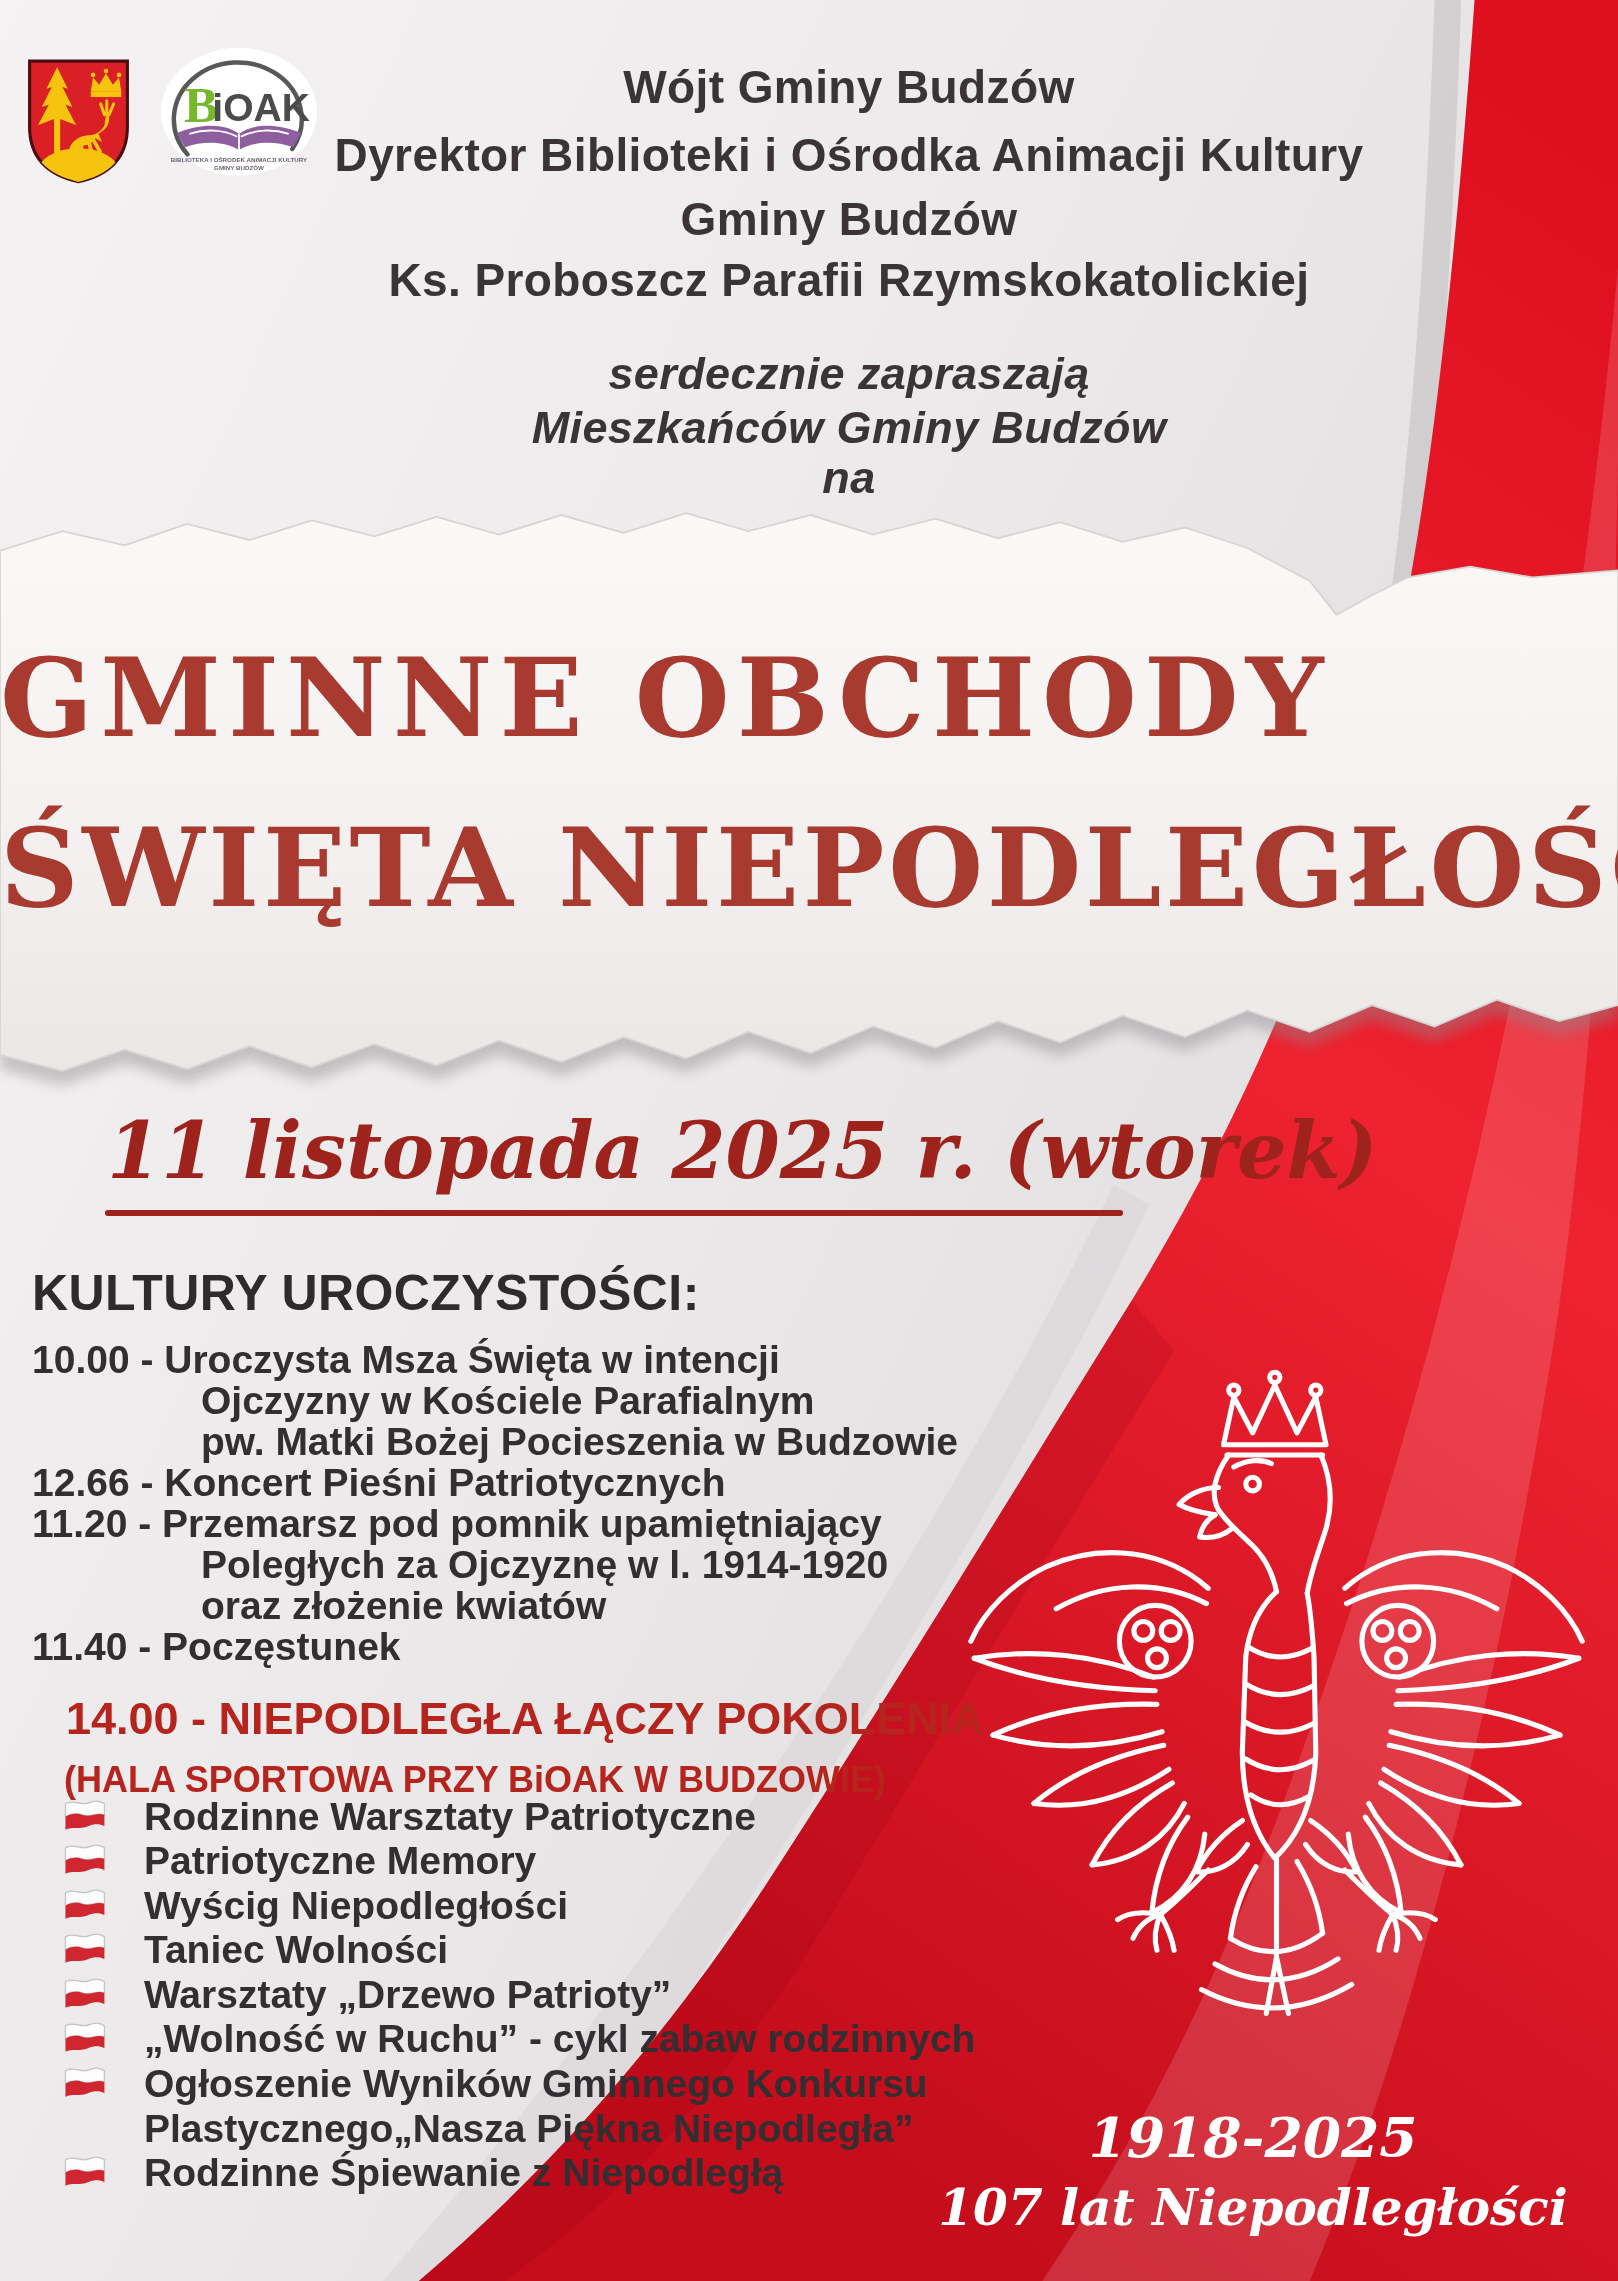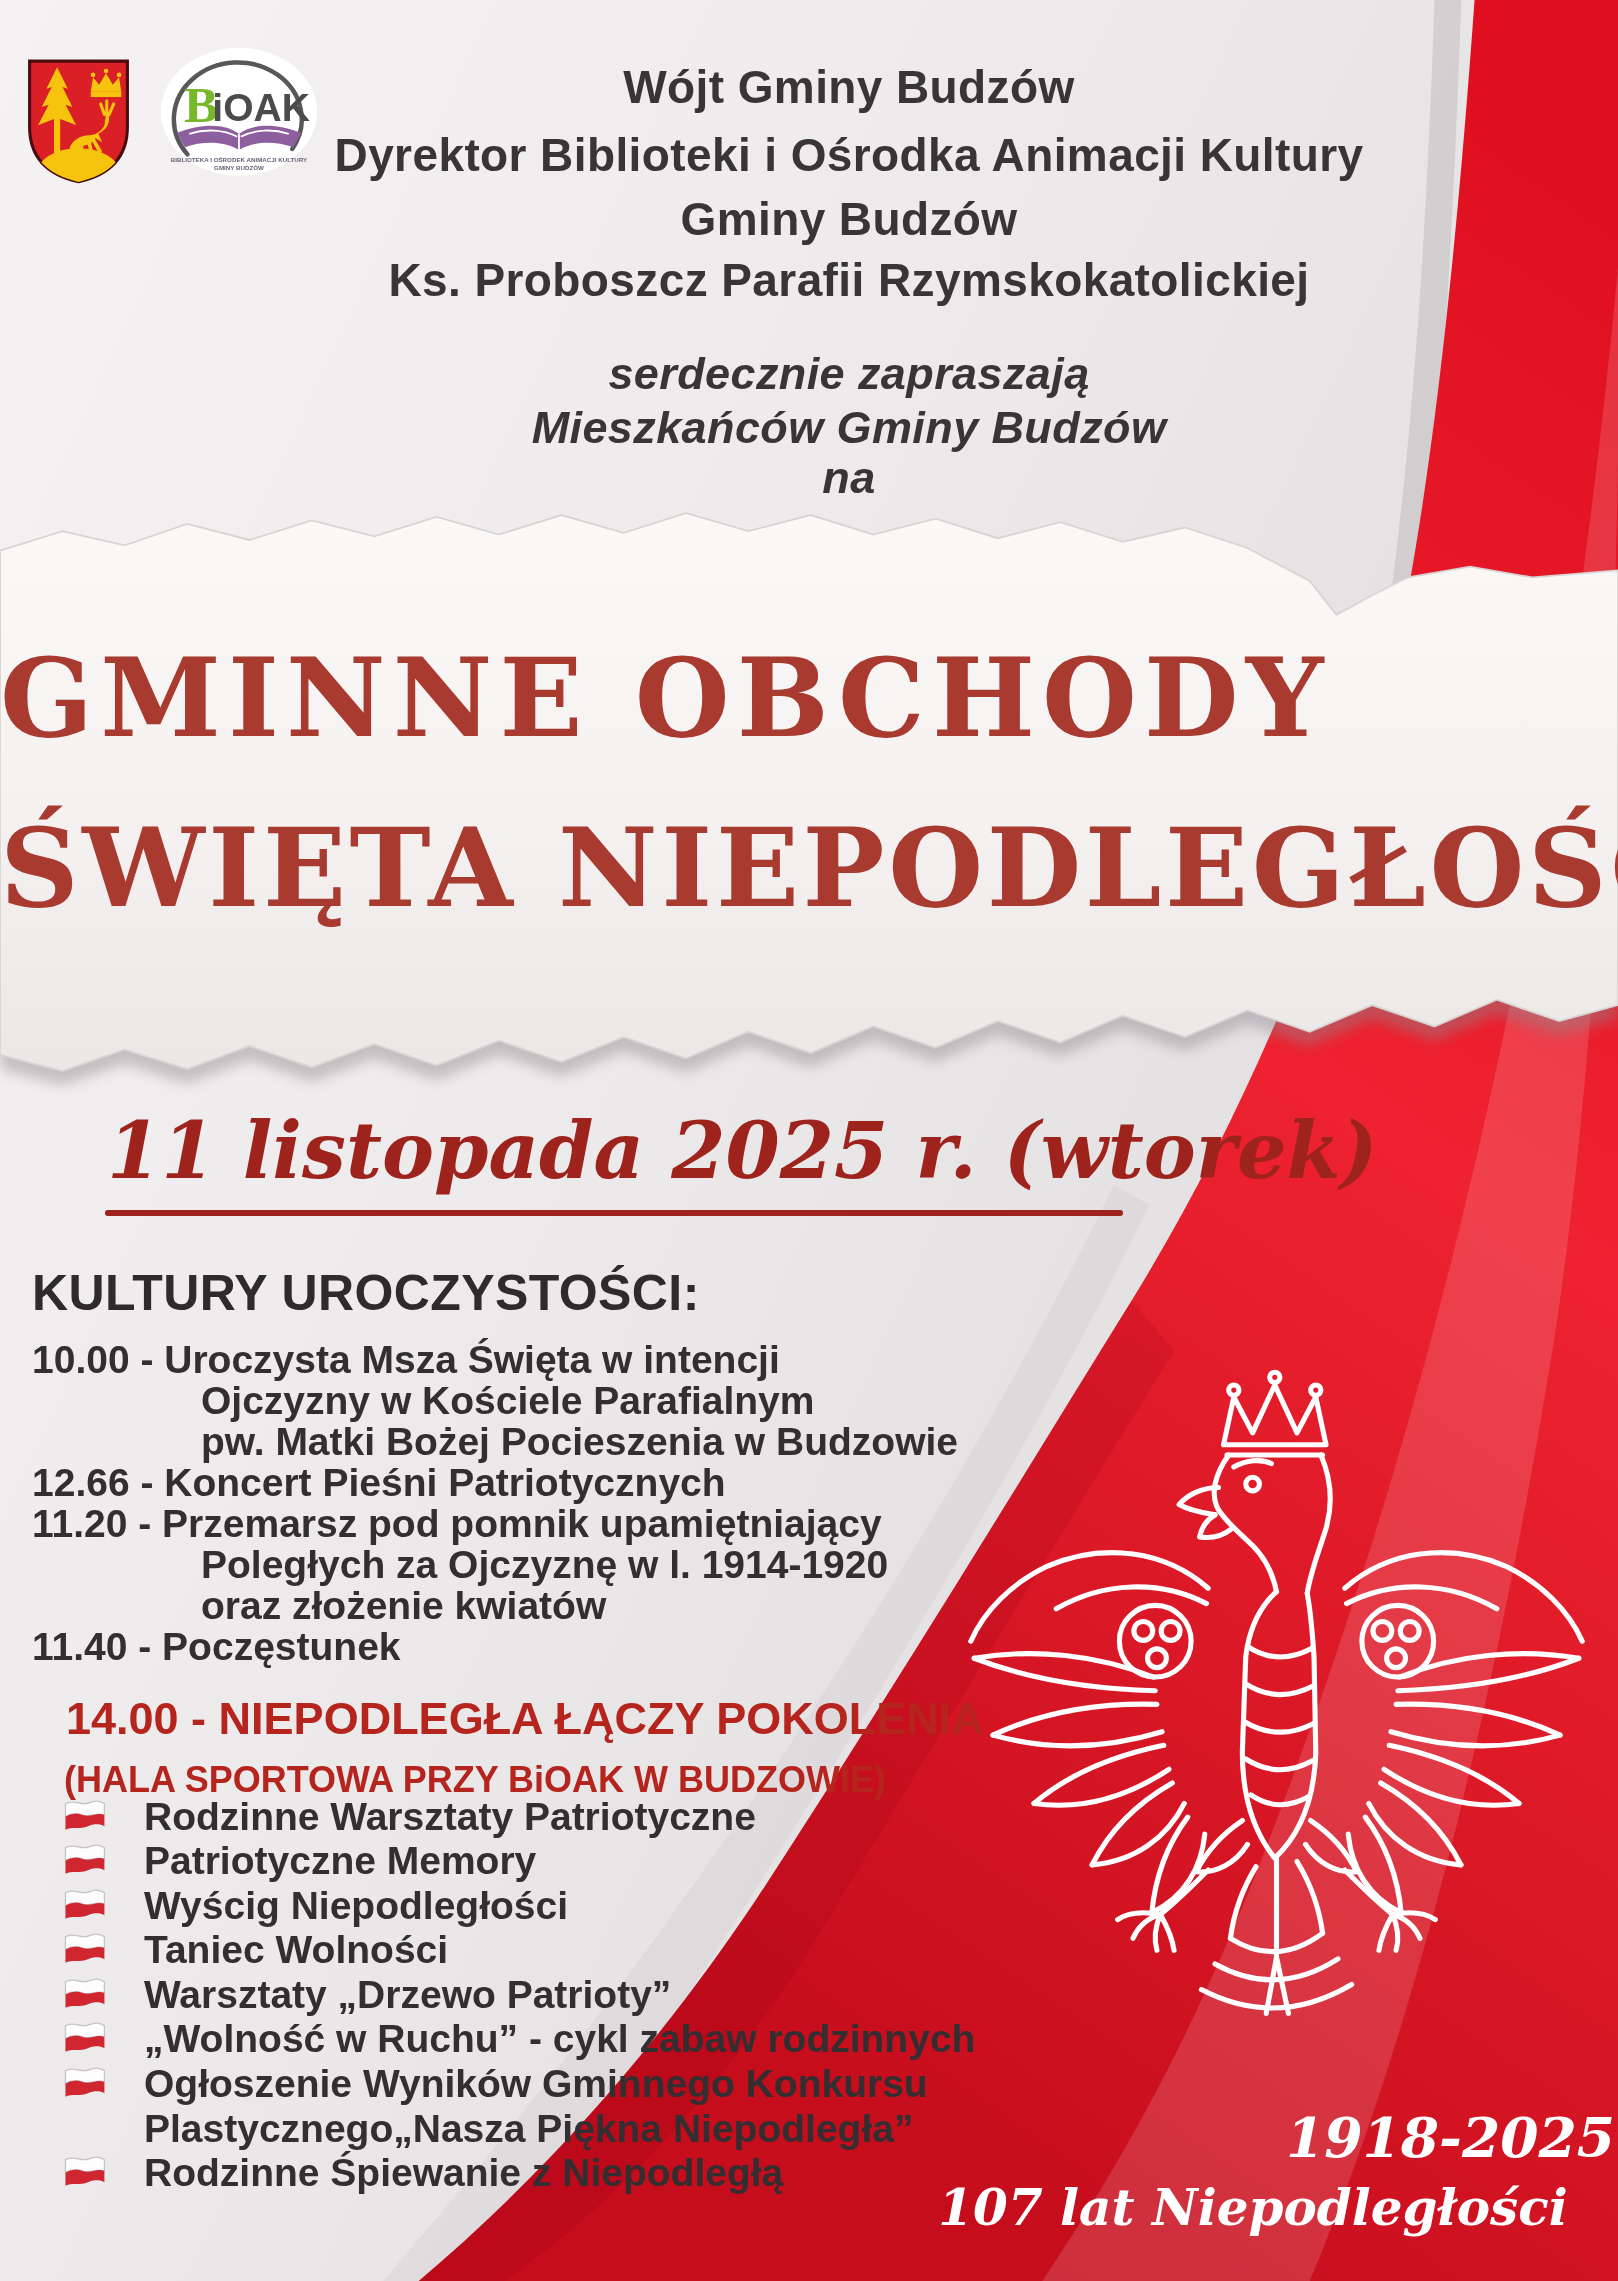--- a/index.html
+++ b/index.html
@@ -268,17 +268,17 @@
       <use href="#legL" transform="matrix(-1 0 0 1 760 0)"></use>
 
       <path d="M356,594 C340,620 330,648 326,678 M404,588 C420,614 430,642 434,672"></path>
       <path d="M326,678 Q380,712 434,672"></path>
       <path d="M308,708 Q380,748 452,702"></path>
       <path d="M292,738 Q380,784 468,732"></path>
       <path d="M380,584 L380,700 M380,700 L368,766 M380,700 L394,766"></path>
     </g>
   </svg>
 
-  <div class="abs years" style="top:2105px;font-size:55px;text-align:right;">1918-2025</div>
+  <div class="abs years" style="top:2105px;font-size:55px;">1918-2025</div>
   <div class="abs years" style="top:2178px;font-size:50px;">107 lat Niepodległości</div>
 
 </div>
 
 
 </body></html>

